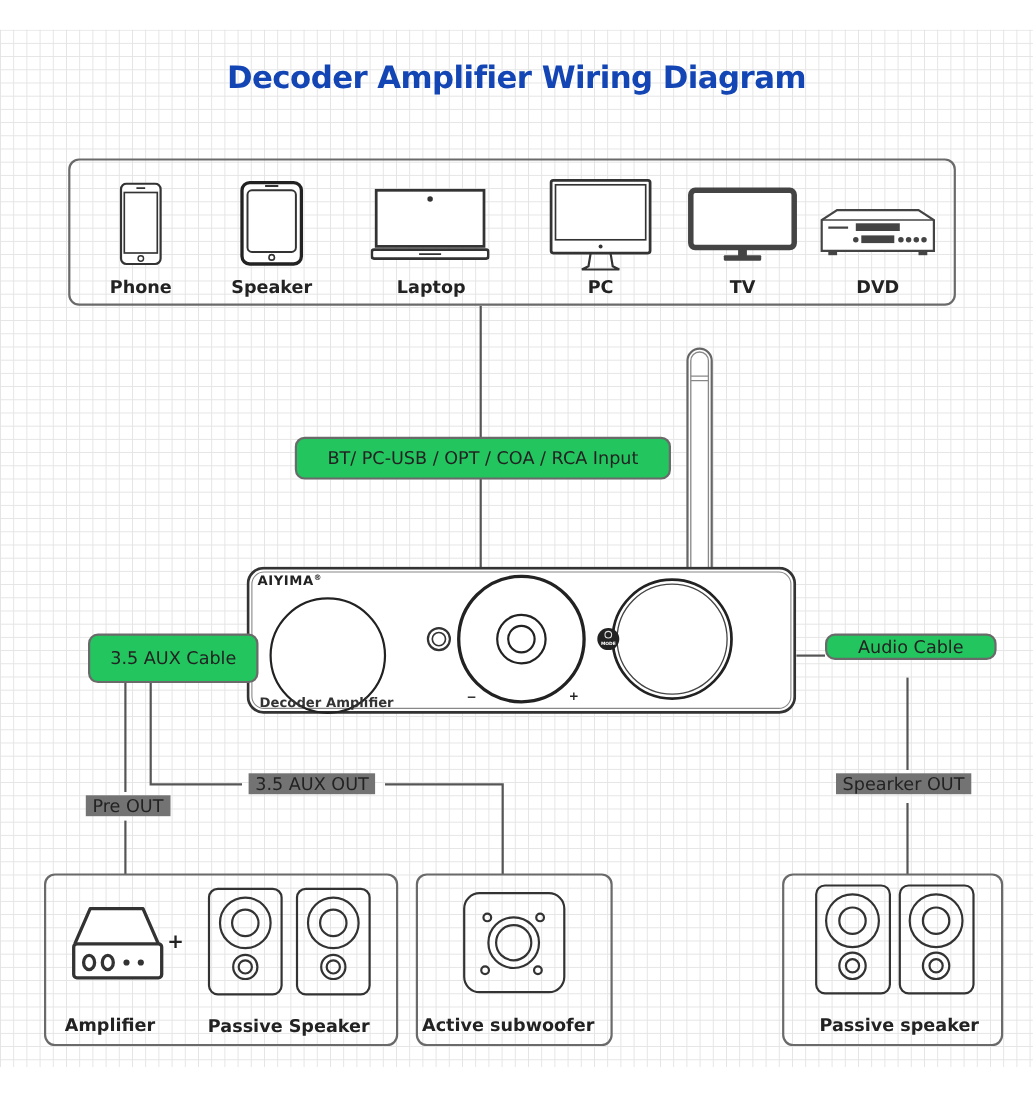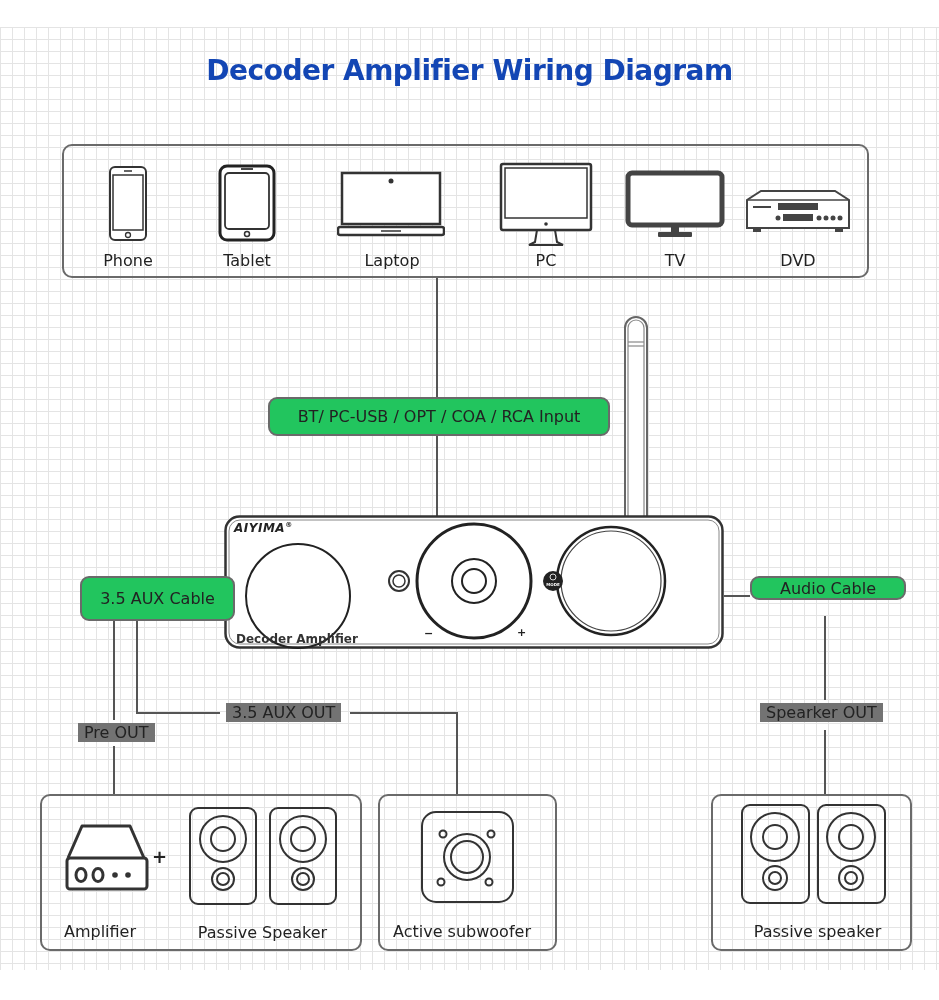--- a/index.html
+++ b/index.html
@@ -5,21 +5,21 @@
   html, body { margin:0; padding:0; background:#ffffff; }
   body { width:939px; height:1000px; position:relative; overflow:hidden; font-family:"DejaVu Sans", sans-serif; color:#222; }
   .grid { position:absolute; left:0; top:27px; width:939px; height:943px;
     background-image:
       linear-gradient(to right, #e4e4e4 1px, transparent 1px),
       linear-gradient(to bottom, #e4e4e4 1px, transparent 1px);
     background-size:12px 12px; }
   .title { position:absolute; left:0; width:939px; top:54px; text-align:center;
     font-family:"DejaVu Sans", sans-serif; font-weight:bold; font-size:28px; color:#1346b4; letter-spacing:-0.5px; }
   .box { position:absolute; border:2px solid #6a6a6a; border-radius:10px; background:rgba(255,255,255,0.0); box-sizing:border-box; }
-  .label { position:absolute; font-size:16px; color:#222; text-align:center; white-space:nowrap; }
+  .label { position:absolute; font-size:16px; color:#222; text-align:center; white-space:nowrap;font-weight:bold; }
   .pill { position:absolute; border:2px solid #6a6a6a; border-radius:9px; background:#22c55e; box-sizing:border-box;
     font-size:16px; display:flex; align-items:center; justify-content:center; white-space:nowrap; color:#222; }
   .txt-on-line { position:absolute; background:#737373; font-size:16px; padding:0 6px; white-space:nowrap; color:#222; }
   svg.lines { position:absolute; left:0; top:0; }
   .icon { position:absolute; }
 </style>
 </head>
 <body>
 
 <div class="grid"></div>
@@ -50,21 +50,21 @@
   <circle cx="20" cy="69" r="2.5" fill="none" stroke="#333" stroke-width="1.3"></circle>
 </svg>
 <div class="label" style="left:88px;top:251px;width:80px;">Phone</div>
 
 <svg class="icon" style="left:218px;top:164px;" width="58" height="78" viewBox="0 0 58 78">
   <rect x="2" y="2" width="54" height="74" rx="7" fill="#fff" stroke="#222" stroke-width="3"></rect>
   <rect x="7" y="9" width="44" height="56" rx="4" fill="none" stroke="#333" stroke-width="1.8"></rect>
   <line x1="23" y1="5" x2="35" y2="5" stroke="#333" stroke-width="1.8"></line>
   <circle cx="29" cy="70" r="2.5" fill="none" stroke="#333" stroke-width="1.5"></circle>
 </svg>
-<div class="label" style="left:207px;top:251px;width:80px;">Tablet</div>
+<div class="label" style="left:207px;top:251px;width:80px;">Speaker</div>
 
 <svg class="icon" style="left:337px;top:171px;" width="108" height="68" viewBox="0 0 108 68">
   <rect x="5" y="2" width="98" height="51" fill="#fff" stroke="#333" stroke-width="2.5"></rect>
   <circle cx="54" cy="10" r="2.5" fill="#333"></circle>
   <rect x="1" y="56" width="106" height="8" rx="2" fill="#fff" stroke="#333" stroke-width="2.5"></rect>
   <line x1="44" y1="60" x2="64" y2="60" stroke="#333" stroke-width="1.5"></line>
 </svg>
 <div class="label" style="left:352px;top:251px;width:80px;">Laptop</div>
 
 <svg class="icon" style="left:499px;top:162px;" width="94" height="86" viewBox="0 0 94 86">
@@ -115,21 +115,21 @@
     <circle cx="175" cy="66" r="10" fill="none" stroke="#333" stroke-width="2"></circle>
     <circle cx="175" cy="66" r="6" fill="none" stroke="#333" stroke-width="1.5"></circle>
     <circle cx="250" cy="66" r="57" fill="none" stroke="#222" stroke-width="3"></circle>
     <circle cx="250" cy="66" r="22" fill="none" stroke="#222" stroke-width="2"></circle>
     <circle cx="250" cy="66" r="12" fill="none" stroke="#222" stroke-width="2"></circle>
     <circle cx="387" cy="66" r="54" fill="none" stroke="#222" stroke-width="2.5"></circle>
     <circle cx="387" cy="66" r="50" fill="none" stroke="#444" stroke-width="1.2"></circle>
     <circle cx="329" cy="66" r="10" fill="#222"></circle>
     <circle cx="329" cy="62" r="3" fill="none" stroke="#ddd" stroke-width="1"></circle>
   </svg>
-  <div style="position:absolute;left:10px;top:6px;font-size:12px;font-weight:bold;font-style:italic;color:#222;letter-spacing:0.5px;text-align:center;">
+  <div style="position:absolute;left:10px;top:6px;font-size:12px;font-weight:bold;color:#222;letter-spacing:0.5px;text-align:center;">
     <span>AIYIMA</span><sup style="font-size:7px;">®</sup>
   </div>
   <div style="position:absolute;left:12px;top:117px;font-size:12px;font-weight:bold;color:#333;">Decoder Amplifier</div>
   <div style="position:absolute;left:200px;top:112px;font-size:11px;font-weight:bold;">−</div>
   <div style="position:absolute;left:293px;top:111px;font-size:11px;font-weight:bold;">+</div>
   <div style="position:absolute;left:193px;top:9px;width:114px;height:114px;border-radius:50%;"></div>
   <div style="position:absolute;left:319px;top:56px;width:20px;height:20px;border-radius:50%;display:flex;align-items:flex-end;justify-content:center;">
     <span style="font-size:4px;color:#fff;font-weight:bold;margin-bottom:4px;">MODE</span>
   </div>
   <div style="position:absolute;left:163px;top:54px;width:24px;height:24px;border-radius:50%;"></div>

